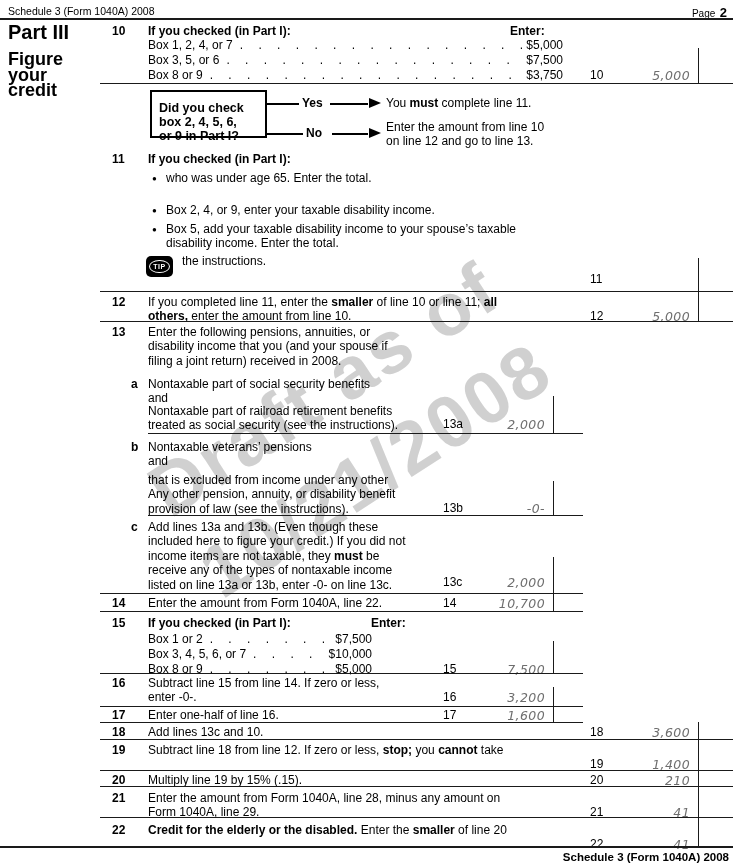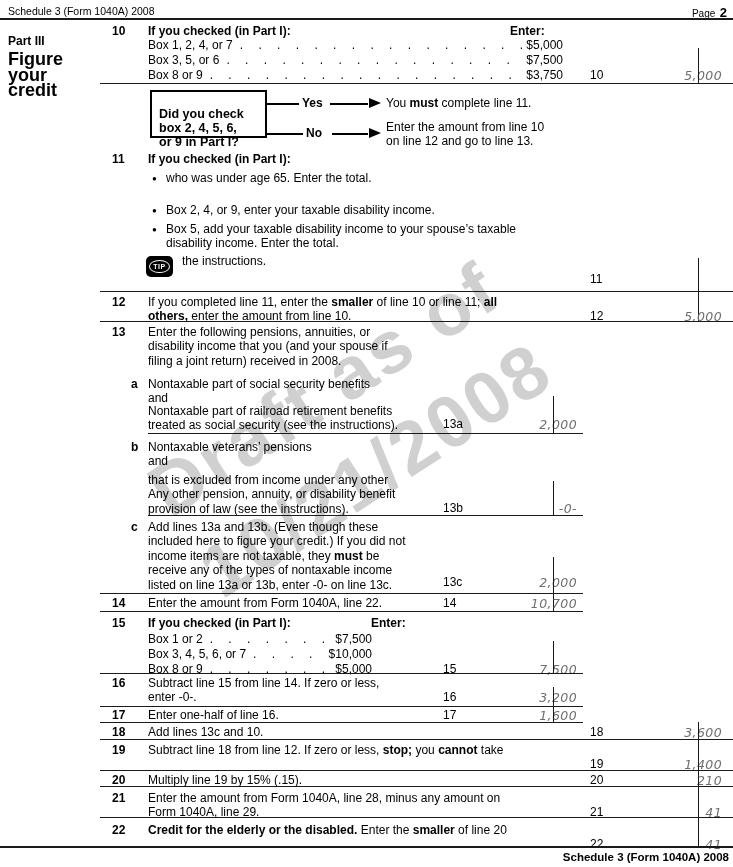--- a/index.html
+++ b/index.html
@@ -4,29 +4,29 @@
 <style>
   html,body{margin:0;padding:0;background:#e8e8e8;}
   .page{position:relative;width:733px;height:867px;background:#fff;overflow:hidden;
         font-family:"Liberation Sans",sans-serif;color:#000;}
   .t{position:absolute;font-size:12px;line-height:14.4px;white-space:nowrap;}
   .wrapok{white-space:normal;}
   .b{font-weight:bold;}
   .hr{position:absolute;height:1px;background:#1a1a1a;}
   .vr{position:absolute;width:1px;background:#1a1a1a;}
   .val{position:absolute;font-family:"DejaVu Sans",sans-serif;font-style:italic;color:#6e6e6e;
-       font-size:12.5px;text-align:right;letter-spacing:.4px;white-space:nowrap;padding-left:32px;}
+       font-size:12.5px;text-align:right;letter-spacing:.4px;white-space:nowrap;}
   .val-outer{left:596px;width:94px;}
   .val-inner{left:468px;width:77px;}
   .optrow{display:flex;align-items:center;}
   .optrow .dots{flex:1;overflow:hidden;white-space:nowrap;letter-spacing:6px;margin:0 3px 0 7px;}
   .optrow .dots::after{content:". . . . . . . . . . . . . . . . . . . . . . . . . . . . . . . . . .";}
   .optamt{text-align:right;}
   .flowbox{position:absolute;left:150px;top:90px;width:117px;height:48px;border:2px solid #000;
-           font-weight:bold;font-size:12.5px;line-height:13.8px;padding:16px 0 0 7px;box-sizing:border-box;}
+           font-weight:bold;font-size:12.5px;line-height:13.8px;padding:10px 0 0 7px;box-sizing:border-box;}
   .conn{position:absolute;height:2px;background:#000;}
   .arr{position:absolute;width:0;height:0;border-left:12px solid #000;
        border-top:5px solid transparent;border-bottom:5px solid transparent;}
   .tipbadge{position:absolute;left:146px;top:256px;width:27px;height:21px;background:#000;border-radius:5px;
             display:flex;align-items:center;justify-content:center;}
   .tipoval{color:#fff;font-size:7px;font-weight:bold;border:1px solid #fff;border-radius:50%;
            padding:2px 3px;line-height:1;letter-spacing:.5px;}
   .bullet{position:absolute;font-size:8px;}
   .wm{position:absolute;left:60px;top:295px;width:580px;height:270px;z-index:0;
       display:flex;flex-direction:column;align-items:center;justify-content:center;
@@ -45,21 +45,21 @@
     <div>10/21/2008</div>
   </div>
 
   <div class="t" style="left:8px;top:4px;font-size:10.5px">Schedule 3 (Form 1040A) 2008</div>
   <div class="hdr-right">
     <span style="font-size:10px">Page</span>
     <span style="font-size:13px;font-weight:bold">2</span>
   </div>
   <div class="hr" style="left:0;top:18px;width:733px;height:2px"></div>
 
-  <div class="t b" style="left:8px;top:34px;font-size:12px">Part III</div>
+  <div class="t b" style="left:8px;top:25px;font-size:20px">Part III</div>
   <div class="t b wrapok" style="left:8px;top:52px;width:92px;font-size:18px;line-height:15.5px">Figure your credit</div>
 
   <div>
     <div class="t b" style="left:112px;top:24px">10</div>
     <div class="t b" style="left:148px;top:24px">If you checked (in Part I):</div>
     <div class="t b" style="left:510px;top:24px">Enter:</div>
     <div class="t optrow" style="left:148px;top:38px;width:415px">
       <span>Box 1, 2, 4, or 7</span>
         <span class="dots"></span>
         <span class="optamt">$5,000</span>

